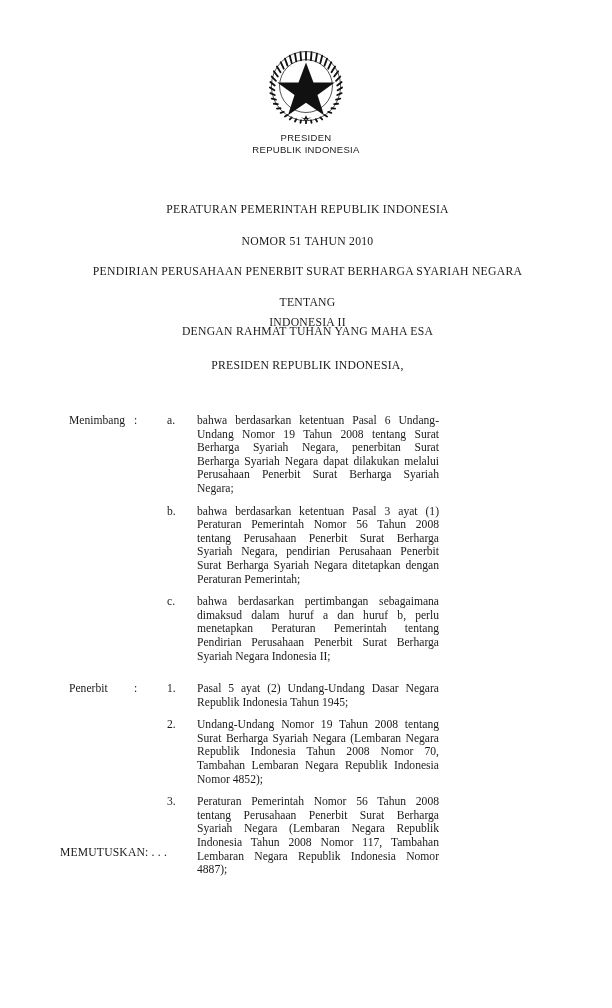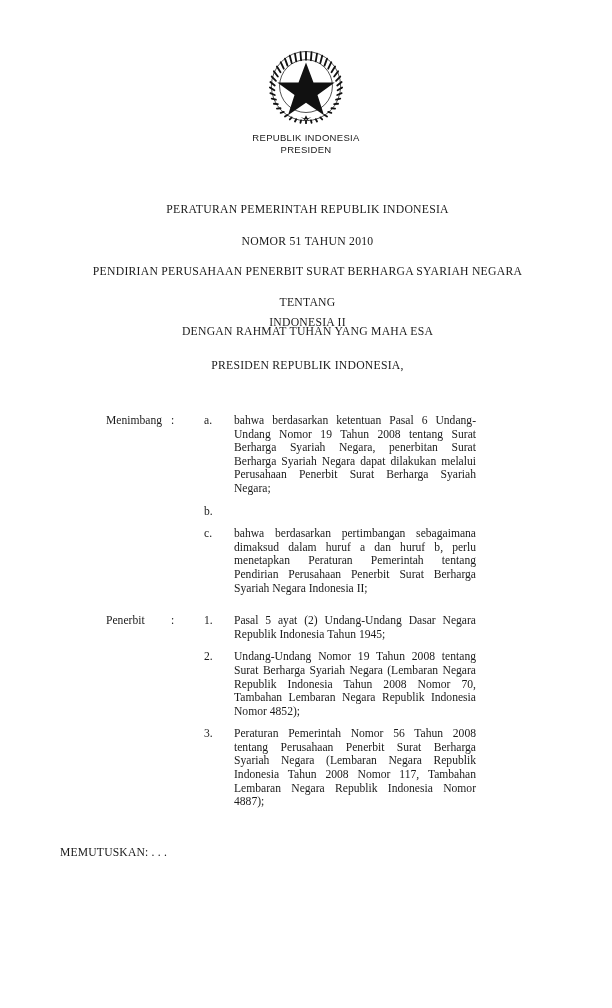--- a/index.html
+++ b/index.html
@@ -71,21 +71,20 @@
     line-height: 14px;
   }
   .p-gap { margin-top: 20px; }
 
   
   .clauses {
     position: absolute;
     top: 414px;
     left: 0;
     width: 508px;
-    padding-left: 37px;
   }
   .clause-group { position: relative; }
   .clause-row {
     position: relative;
     min-height: 13.6px;
   }
   .clause-label {
     position: absolute;
     left: 69px;
     top: 0;
@@ -184,22 +183,22 @@
         <line x1="43.9" y1="6.9" x2="44.6" y2="15.6"></line>
       </g>
 
       <path d="M44 78 q6 5 12 0 q-6 3 -12 0 z" fill="#111111"></path>
       <path d="M50 76 l-3 6 l3 -2 l3 2 z" fill="#111111"></path>
 
       <polygon points="50,18 58.2,40.0 81.5,40.0 62.6,53.8 69.8,76.0 50,62.4 30.2,76.0 37.4,53.8 18.5,40.0 41.8,40.0"></polygon>
     </g>
   </svg>
   <div class="emblem-caption">
+    <div>PRESIDEN</div>
     <div>REPUBLIK INDONESIA</div>
-    <div>PRESIDEN</div>
   </div>
 </div>
 
 <div class="title-block">
   <div class="title-line">PERATURAN PEMERINTAH REPUBLIK INDONESIA</div>
   <div class="title-line t-gap-1">NOMOR 51 TAHUN 2010</div>
   <div class="title-line t-gap-3">PENDIRIAN PERUSAHAAN PENERBIT SURAT BERHARGA SYARIAH NEGARA</div>
   <div class="title-line t-gap-2">TENTANG</div>
   <div class="title-line t-sub">INDONESIA II</div>
 </div>
@@ -213,20 +212,21 @@
 
   <div class="clause-group">
     <div class="clause-row">
       <span class="clause-label">Menimbang</span>
       <span class="clause-colon">:</span>
       <span class="clause-marker">a.</span>
       <div class="clause-text">bahwa berdasarkan ketentuan Pasal 6 Undang-Undang Nomor 19 Tahun 2008 tentang Surat Berharga Syariah Negara, penerbitan Surat Berharga Syariah Negara dapat dilakukan melalui Perusahaan Penerbit Surat Berharga Syariah Negara;</div>
     </div>
     <div class="clause-row item-gap">
       <span class="clause-marker">b.</span>
+      <div class="clause-text">bahwa berdasarkan ketentuan Pasal 3 ayat (1) Peraturan Pemerintah Nomor 56 Tahun 2008 tentang Perusahaan Penerbit Surat Berharga Syariah Negara, pendirian Perusahaan Penerbit Surat Berharga Syariah Negara ditetapkan dengan Peraturan Pemerintah;</div>
     </div>
     <div class="clause-row item-gap">
       <span class="clause-marker">c.</span>
       <div class="clause-text">bahwa berdasarkan pertimbangan sebagaimana dimaksud dalam huruf a dan huruf b, perlu menetapkan Peraturan Pemerintah tentang Pendirian Perusahaan Penerbit Surat Berharga Syariah Negara Indonesia II;</div>
     </div>
   </div>
 
   <div class="clause-group section-gap">
     <div class="clause-row">
       <span class="clause-label">Penerbit</span>

